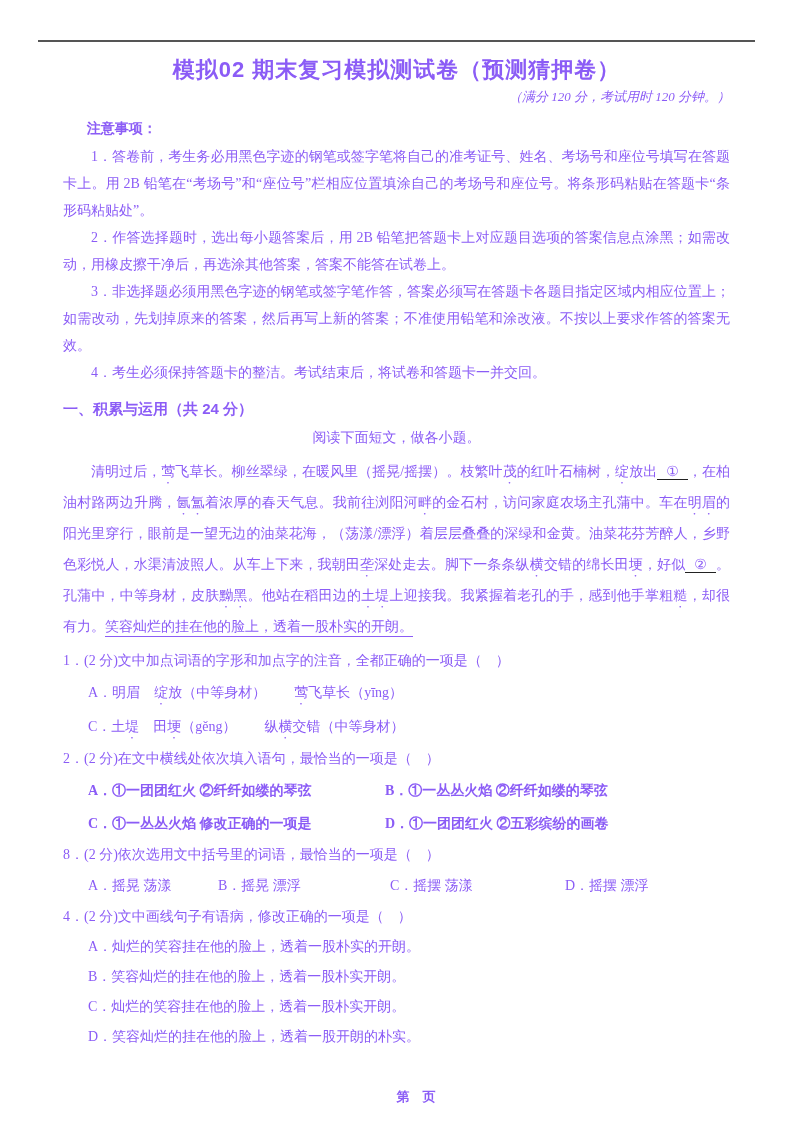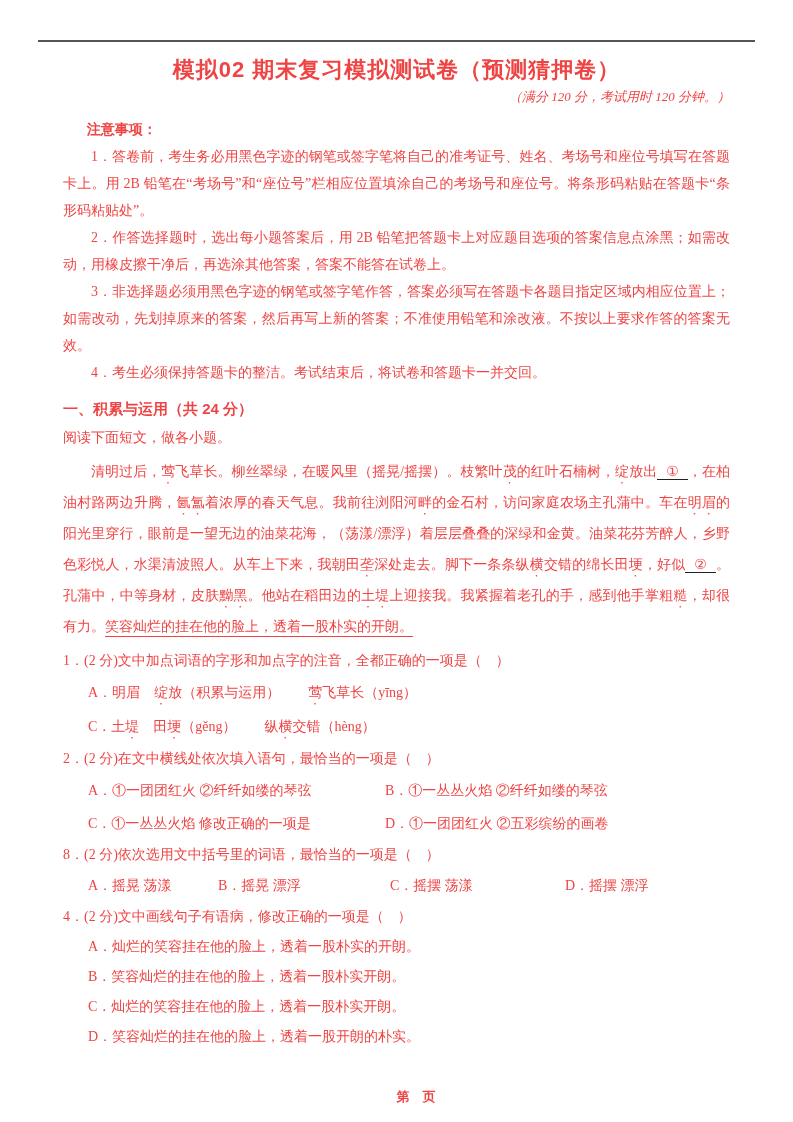--- a/index.html
+++ b/index.html
@@ -4,21 +4,21 @@
 <style>
   html,body{margin:0;padding:0;background:#e8e8e8;}
   .page{
     position:relative;
     width:793px;height:1122px;
     margin:0 auto;
     background:#ffffff;
     box-sizing:border-box;
     overflow:hidden;
     font-family:"Liberation Serif","DejaVu Serif",serif;
-    color:#ef4444;
+    color:#8b5cf6;
   }
   .top-rule{
     position:absolute;left:38px;right:38px;top:40px;height:2px;
     background:#555555;
   }
   .content{
     box-sizing:border-box;
     padding:54px 63px 0 63px;
   }
   .title{
@@ -31,21 +31,21 @@
     letter-spacing:1px;
   }
   .subtitle{
     text-align:right;
     font-size:13px;
     line-height:22px;
     margin-bottom:7px;
     font-style:italic;
   }
   .notice-heading{
-    font-family:Liberation Sans, sans-serif;
+    font-family:Liberation Mono, monospace;
     font-weight:bold;
     font-size:14px;
     line-height:27px;
     text-indent:1.7em;
     margin-top:8px;
   }
   .notice-item{
     margin:0;
     font-size:14px;
     line-height:27px;
@@ -55,41 +55,42 @@
   .section-heading{
     font-family:"Liberation Sans","DejaVu Sans",sans-serif;
     font-weight:bold;
     font-size:15px;
     line-height:30px;
     margin-top:8px;
   }
   .section-intro{
     font-size:14px;
     line-height:28px;
+    text-align:center;
   }
   .passage{
     margin:4px 0;
     font-size:14px;
     line-height:31px;
     text-indent:2em;
     text-align:justify;
   }
   .question{margin:0;}
   .q-stem{
     font-size:14px;
     line-height:30px;
   }
   .q-options{
     margin-left:25px;
     font-size:14px;
   }
   .option{white-space:nowrap;}
   .opts-stacked .option{display:block;line-height:34px;}
   .opts-stacked-tight .option{display:block;line-height:30px;}
-  .opts-grid-2{display:grid;grid-template-columns:297px 1fr;}
+  .opts-grid-2{display:grid;grid-template-columns:297px 1fr;font-weight:bold;}
   .opts-grid-2 .option{line-height:33px;}
   .opts-inline-4{display:grid;grid-template-columns:130px 172px 175px 1fr;}
   .opts-inline-4 .option{line-height:32px;}
   .em-dot{
     -webkit-text-emphasis:filled dot;
     -webkit-text-emphasis-position:under right;
     text-emphasis:filled dot;
     text-emphasis-position:under right;
   }
   .u-line{
@@ -130,22 +131,22 @@
 
     <div class="section-heading">一、积累与运用（共 24 分）</div>
     <div class="section-intro">阅读下面短文，做各小题。</div>
 
     <p class="passage"><span>清明过后，</span><span class="em-dot">莺</span><span>飞草长。柳丝翠绿，在暖风里（摇晃/摇摆）。枝繁叶</span><span class="em-dot">茂</span><span>的红叶石楠树，</span><span class="em-dot">绽</span><span>放出</span><span class="blank">①</span><span>，在柏油村路两边升腾，</span><span class="em-dot">氤氲</span><span>着浓厚的春天气息。我前往浏阳河</span><span class="em-dot">畔</span><span>的金石村，访问家庭农场主孔蒲中。车在</span><span class="em-dot">明眉</span><span>的阳光里穿行，眼前是一望无边的油菜花海，（荡漾/漂浮）着层层叠叠的深绿和金黄。油菜花芬芳醉人，乡野色彩悦人，水渠清波照人。从车上下来，我朝田</span><span class="em-dot">垄</span><span>深处走去。脚下一条条纵</span><span class="em-dot">横</span><span>交错的绵长田</span><span class="em-dot">埂</span><span>，好似</span><span class="blank">②</span><span>。孔蒲中，中等身材，皮肤</span><span class="em-dot">黝黑</span><span>。他站在稻田边的</span><span class="em-dot">土堤</span><span>上迎接我。我紧握着老孔的手，感到他手掌粗</span><span class="em-dot">糙</span><span>，却很有力。</span><span class="u-line">笑容灿烂的挂在他的脸上，透着一股朴实的开朗。</span></p>
 
     <div>
       <div class="question">
         <div class="q-stem">1．(2 分)文中加点词语的字形和加点字的注音，全都正确的一项是（　）</div>
         <div class="q-options opts-stacked">
-            <div class="option"><span>A．明眉　</span><span class="em-dot">绽</span><span>放（积累与运用）　　</span><span class="em-dot">莺</span><span>飞草长（yīng）</span></div>
-            <div class="option"><span>C．土</span><span class="em-dot">堤</span><span>　田</span><span class="em-dot">埂</span><span>（gěng）　　纵</span><span class="em-dot">横</span><span>交错（hèng）</span></div>
+            <div class="option"><span>A．明眉　</span><span class="em-dot">绽</span><span>放（中等身材）　　</span><span class="em-dot">莺</span><span>飞草长（yīng）</span></div>
+            <div class="option"><span>C．土</span><span class="em-dot">堤</span><span>　田</span><span class="em-dot">埂</span><span>（gěng）　　纵</span><span class="em-dot">横</span><span>交错（中等身材）</span></div>
           </div>
       </div>
       <div class="question">
         <div class="q-stem">2．(2 分)在文中横线处依次填入语句，最恰当的一项是（　）</div>
         <div class="q-options opts-grid-2">
             <div class="option">A．①一团团红火 ②纤纤如缕的琴弦</div>
             <div class="option">B．①一丛丛火焰 ②纤纤如缕的琴弦</div>
             <div class="option">C．①一丛丛火焰 修改正确的一项是</div>
             <div class="option">D．①一团团红火 ②五彩缤纷的画卷</div>
           </div>

